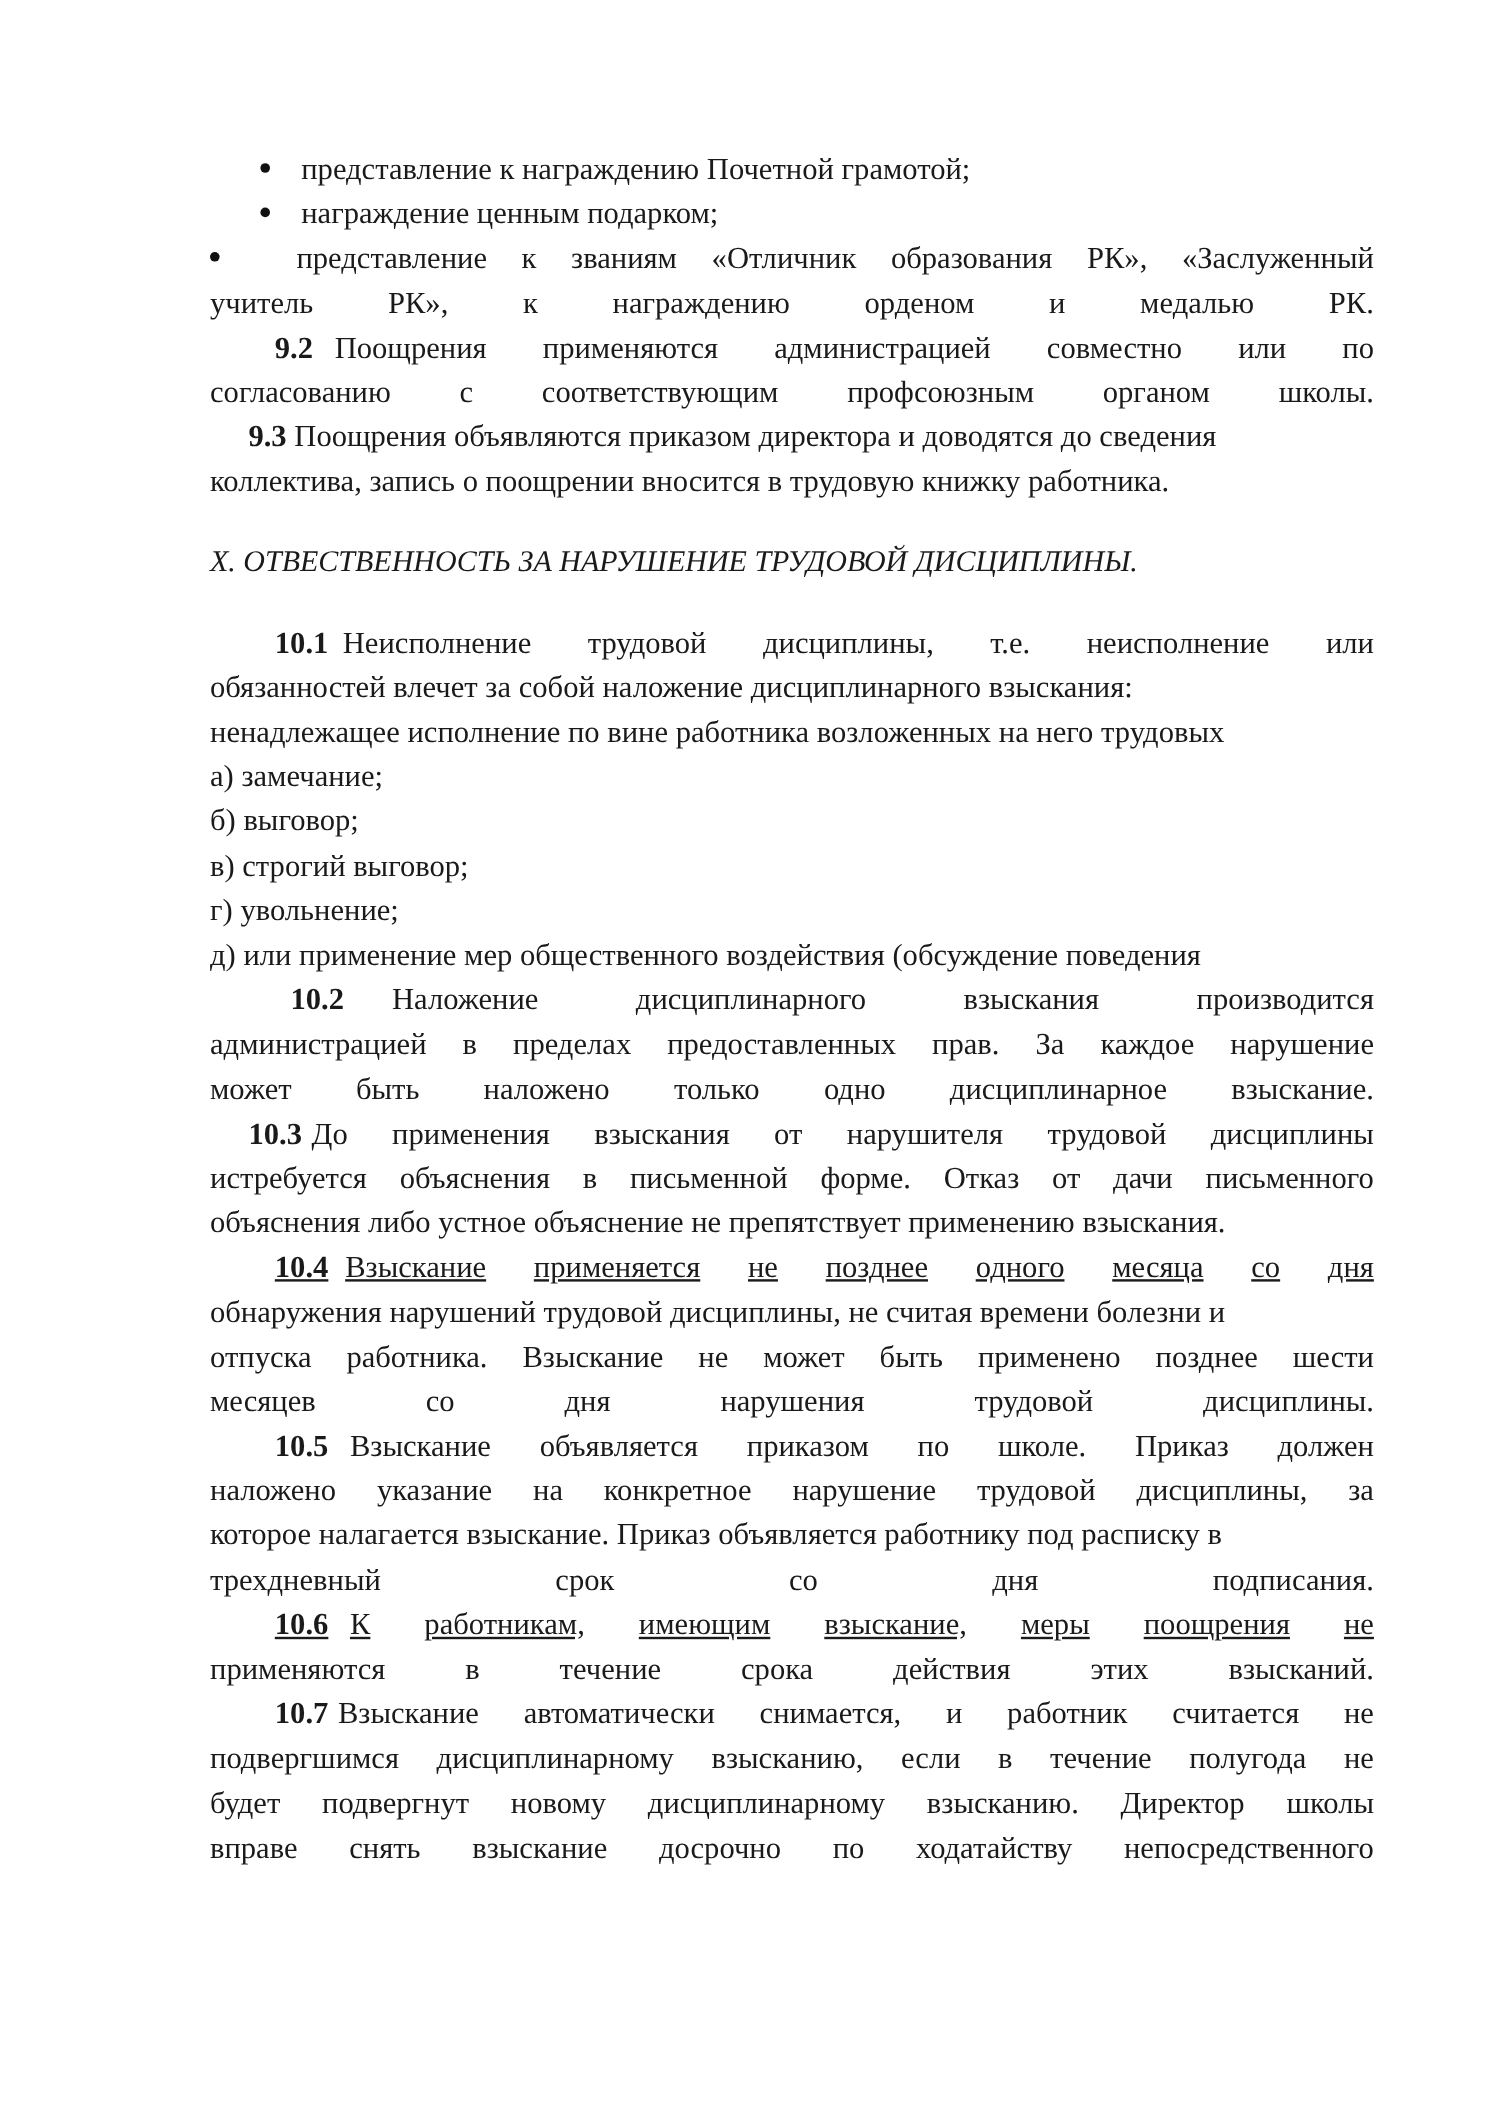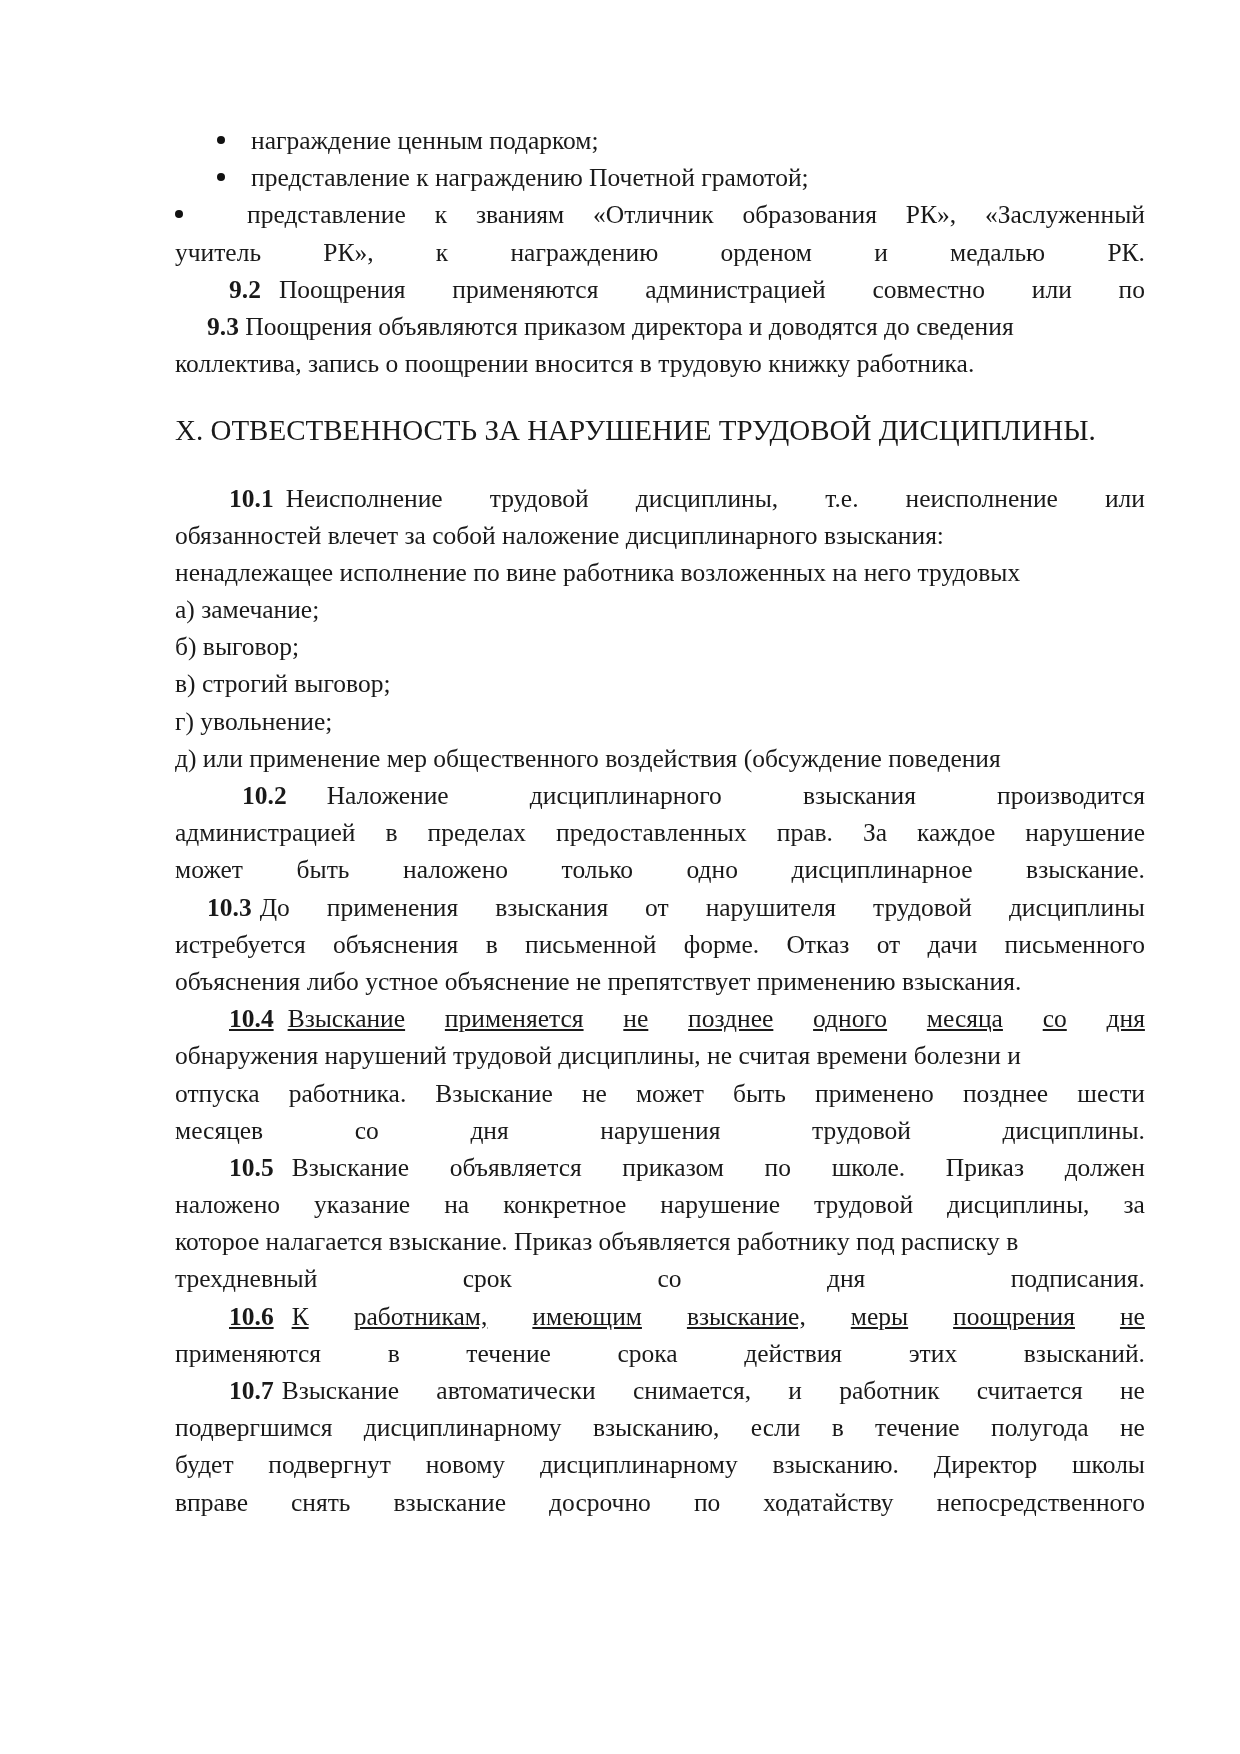--- a/index.html
+++ b/index.html
@@ -13,37 +13,37 @@
   .justify { display: flex; justify-content: space-between; }
   .bullet-line { display: flex; align-items: baseline; }
   .bullet { display: inline-block; width: 8px; height: 8px; border-radius: 50%; background: #111; margin-right: 26px; position: relative; top: -5px; }
   .b1 { margin-left: 42px; }
   .b3 .bullet { margin-right: 64px; margin-left: 0; }
   .num { font-weight: bold; }
   .ind1 { padding-left: 54px; }
   .ind2 { padding-left: 32px; }
   .ind3 { padding-left: 67px; }
   .ind4 { padding-left: 54px; text-decoration: underline; }
-  .heading { font-size: 29px; margin-top: 0; }
+  .heading { font-style: italic; font-size: 25px; margin-top: 0; }
   .spacer-h1 { height: 30px; }
   .spacer-h2 { height: 30px; }
   .para-first { display: flex; justify-content: space-between; }
 </style>
 </head>
 <body>
 
 <div class="page">
 
   <div class="line bullet-line b1">
     <span class="bullet"></span>
-    <span>награждение ценным подарком;</span>
+    <span>представление к награждению Почетной грамотой;</span>
   </div>
   <div class="line bullet-line b1">
     <span class="bullet"></span>
-    <span>представление к награждению Почетной грамотой;</span>
+    <span>награждение ценным подарком;</span>
   </div>
   <div class="line bullet-line b3">
     <span class="bullet"></span>
     <span class="justify" style="flex:1">
         <span>представление</span>
         <span>к</span>
         <span>званиям</span>
         <span>«Отличник</span>
         <span>образования</span>
         <span>РК»,</span>
@@ -65,20 +65,28 @@
     <span class="num">9.2</span>
     <span class="justify" style="flex:1; margin-left:18px">
         <span>Поощрения</span>
         <span>применяются</span>
         <span>администрацией</span>
         <span>совместно</span>
         <span>или</span>
         <span>по</span>
       </span>
   </div>
+  <div class="line justify">
+      <span>согласованию</span>
+      <span>с</span>
+      <span>соответствующим</span>
+      <span>профсоюзным</span>
+      <span>органом</span>
+      <span>школы.</span>
+    </div>
 
   <div class="line ind2">
     <span class="num">9.3</span>
     <span>Поощрения объявляются приказом директора и доводятся до сведения</span>
   </div>
   <div class="line">коллектива, запись о поощрении вносится в трудовую книжку работника.</div>
 
   <div class="spacer-h1"></div>
   <div class="line heading">X. ОТВЕСТВЕННОСТЬ ЗА НАРУШЕНИЕ ТРУДОВОЙ ДИСЦИПЛИНЫ.</div>
   <div class="spacer-h2"></div>

